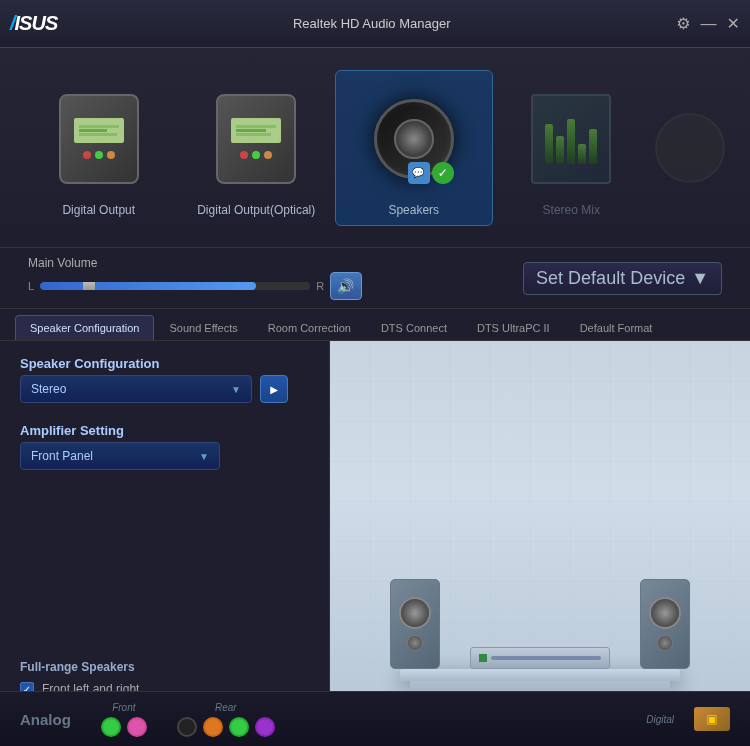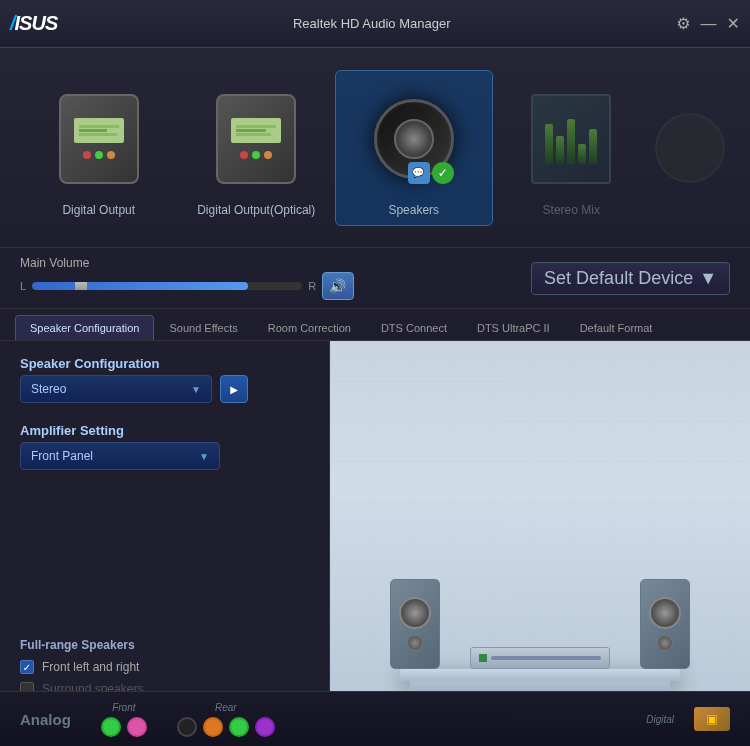--- a/index.html
+++ b/index.html
@@ -189,21 +189,21 @@
     }
     .mixer-bar {
       width: 8px;
       background: linear-gradient(180deg, #88ff44 0%, #44aa22 60%, #226611 100%);
       border-radius: 2px 2px 0 0;
     }
 
     
     .volume-section {
       background: #1e1e2e;
-      padding: 8px 20px;
+      padding: 8px 28px;
       display: flex;
       align-items: center;
       gap: 15px;
       border-bottom: 1px solid #333;
     }
     .volume-label {
       color: #aaa;
       font-size: 12px;
       min-width: 80px;
     }
@@ -315,21 +315,21 @@
       background: linear-gradient(180deg, #1a3366, #122255);
       border: 1px solid #334477;
       border-radius: 4px;
       padding: 6px 10px;
       color: #aaccff;
       font-size: 12px;
       display: flex;
       align-items: center;
       justify-content: space-between;
       cursor: pointer;
-      width: 192px;
+      width: 232px;
     }
     .dropdown-arrow {
       color: #6699cc;
       font-size: 10px;
     }
     .play-btn {
       width: 28px; height: 28px;
       background: linear-gradient(180deg, #2255aa, #1a4488);
       border: 1px solid #4477bb;
       border-radius: 4px;
@@ -612,24 +612,20 @@
     </div>
 
     <div style="flex:1;"></div>
 
     <div class="checkbox-group">
       <div class="full-range-title">Full-range Speakers</div>
       <div class="checkbox-item">
         <div class="checkbox">✓</div>
         <span class="checkbox-label">Front left and right</span>
       </div>
-      <div class="checkbox-item">
-        <div class="checkbox unchecked"></div>
-        <span class="checkbox-label disabled">Surround speakers</span>
-      </div>
     </div>
   </div>
 
   <div class="right-panel">
 
     <svg width="100%" height="100%" style="position:absolute; top:0; left:0;">
       <defs>
         <pattern id="grid" width="40" height="40" patternUnits="userSpaceOnUse">
           <path d="M 40 0 L 0 0 0 40" fill="none" stroke="rgba(150,170,190,0.3)" stroke-width="0.5"></path>
         </pattern>

